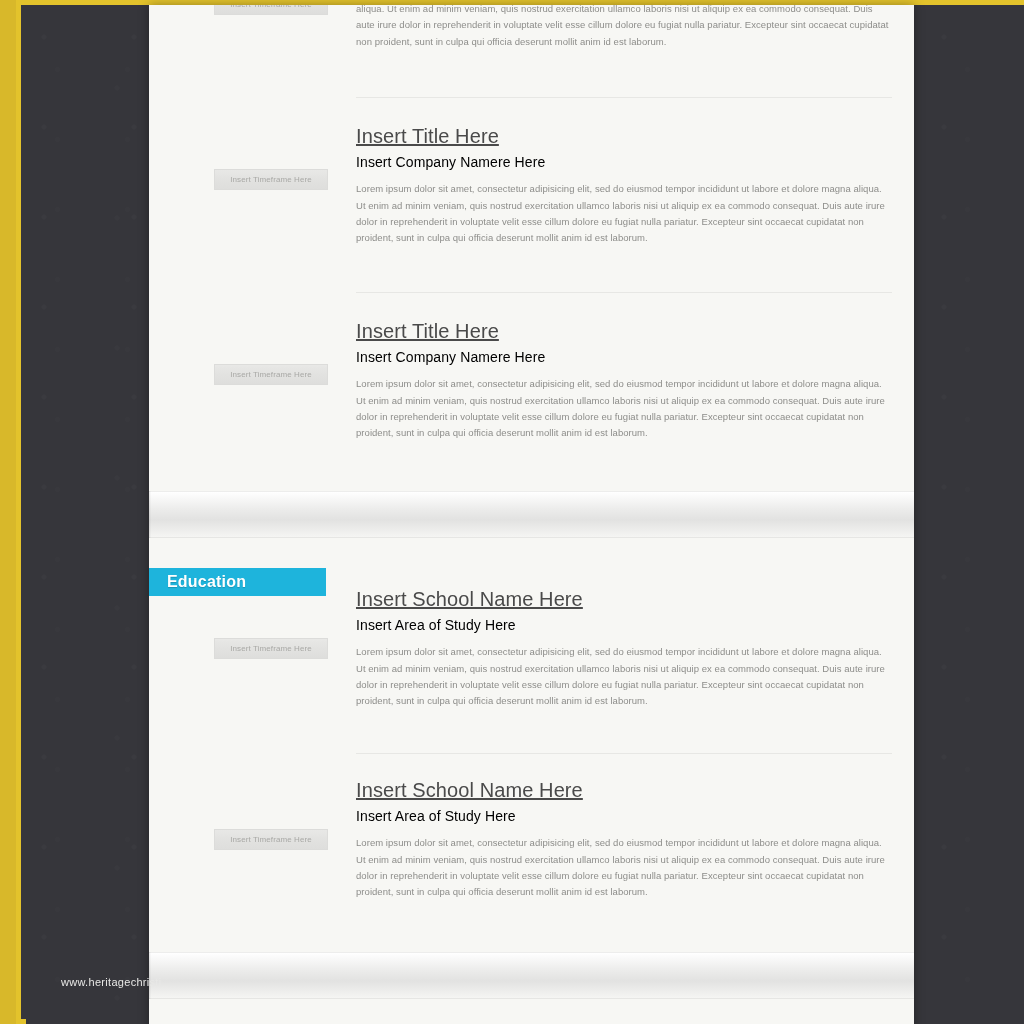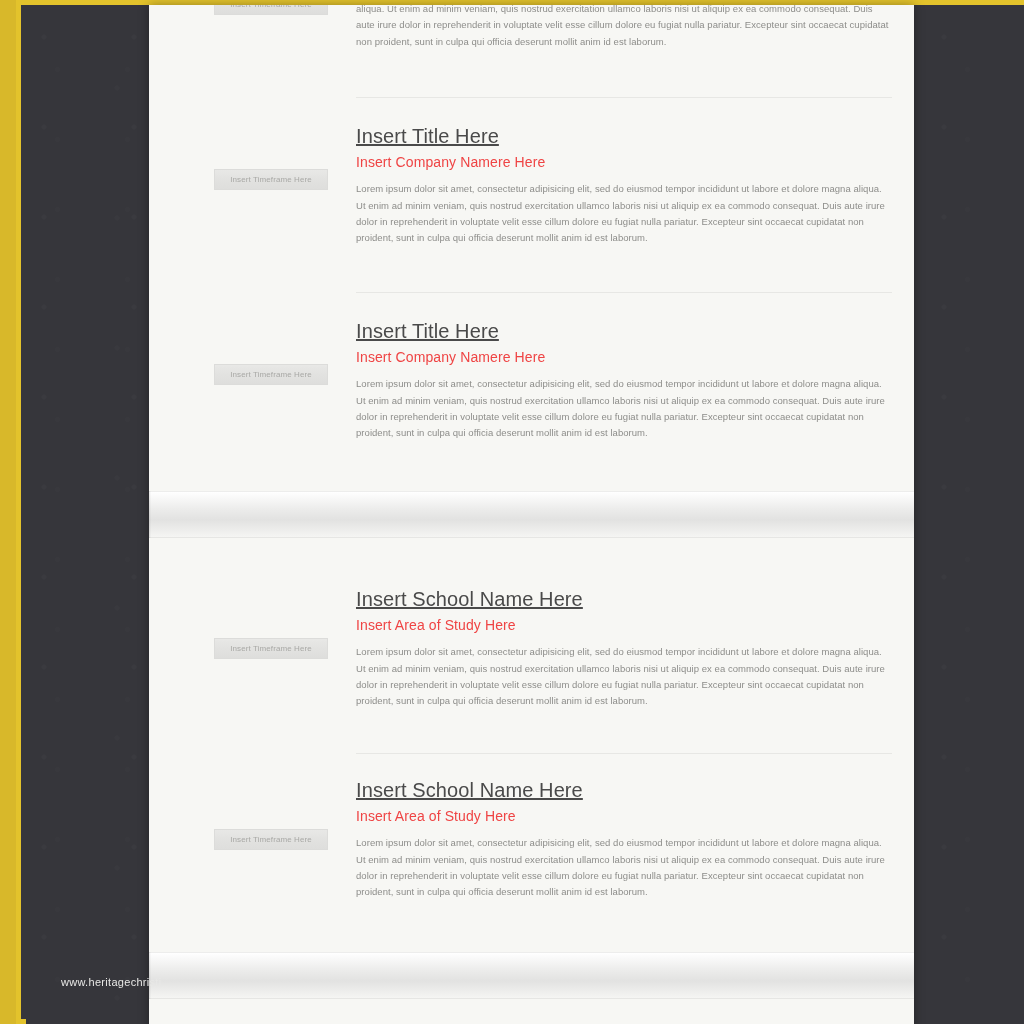--- a/index.html
+++ b/index.html
@@ -146,21 +146,21 @@
     font-weight: normal;
     color: #4a4a4a;
     letter-spacing: 0.1px;
     line-height: 1.25;
     text-decoration: underline;
   }
   h3.entry-sub {
     margin: 4px 0 0 0;
     font-size: 14px;
     font-weight: normal;
-    color: #ef4444;
+    color: #000000;
     letter-spacing: 0.1px;
     line-height: 1.3;
   }
   p.entry-body {
     margin: 10px 0 0 0;
     font-size: 9.5px;
     line-height: 1.72;
     color: #8d8d8a;
     letter-spacing: 0.05px;
     text-align: left;
@@ -224,20 +224,26 @@
         </div>
       </div>
 
       <div style="height:22px;"></div>
     </div>
 
     <div class="band"></div>
 
     <div class="section" style="padding-top:30px;">
 
+      <div class="tab-wrap" style="top:30px;">
+        <div class="tab">
+          <span class="tab-label">Education</span>
+        </div>
+
+      </div>
 
       <div class="entry" style="padding-top:19px; min-height:152px;">
         <div class="entry-left">
           <div class="timeframe" style="top:51px;">Insert Timeframe Here</div>
         </div>
         <div class="entry-right">
           <h2 class="entry-title">Insert School Name Here</h2>
           <h3 class="entry-sub">Insert Area of Study Here</h3>
           <p class="entry-body">Lorem ipsum dolor sit amet, consectetur adipisicing elit, sed do eiusmod tempor incididunt ut labore et dolore magna aliqua. Ut enim ad minim veniam, quis nostrud exercitation ullamco laboris nisi ut aliquip ex ea commodo consequat. Duis aute irure dolor in reprehenderit in voluptate velit esse cillum dolore eu fugiat nulla pariatur. Excepteur sint occaecat cupidatat non proident, sunt in culpa qui officia deserunt mollit anim id est laborum.</p>
         </div>

